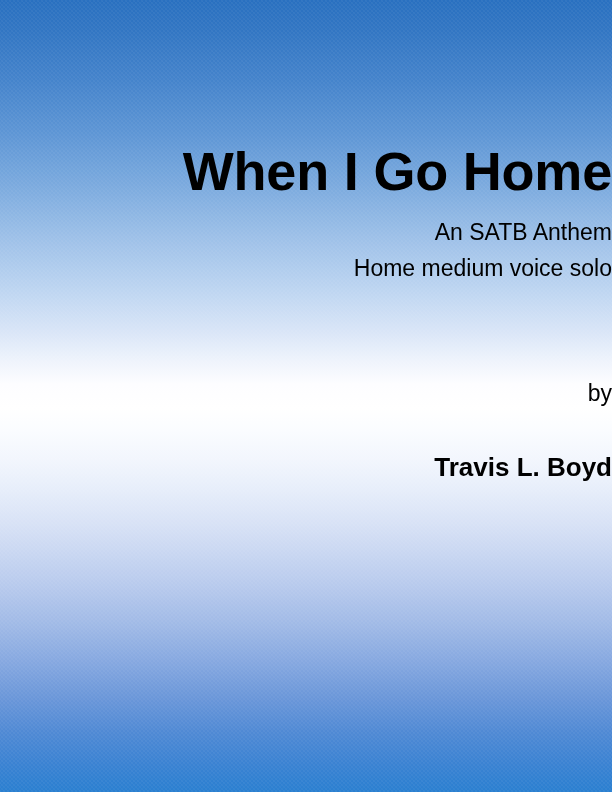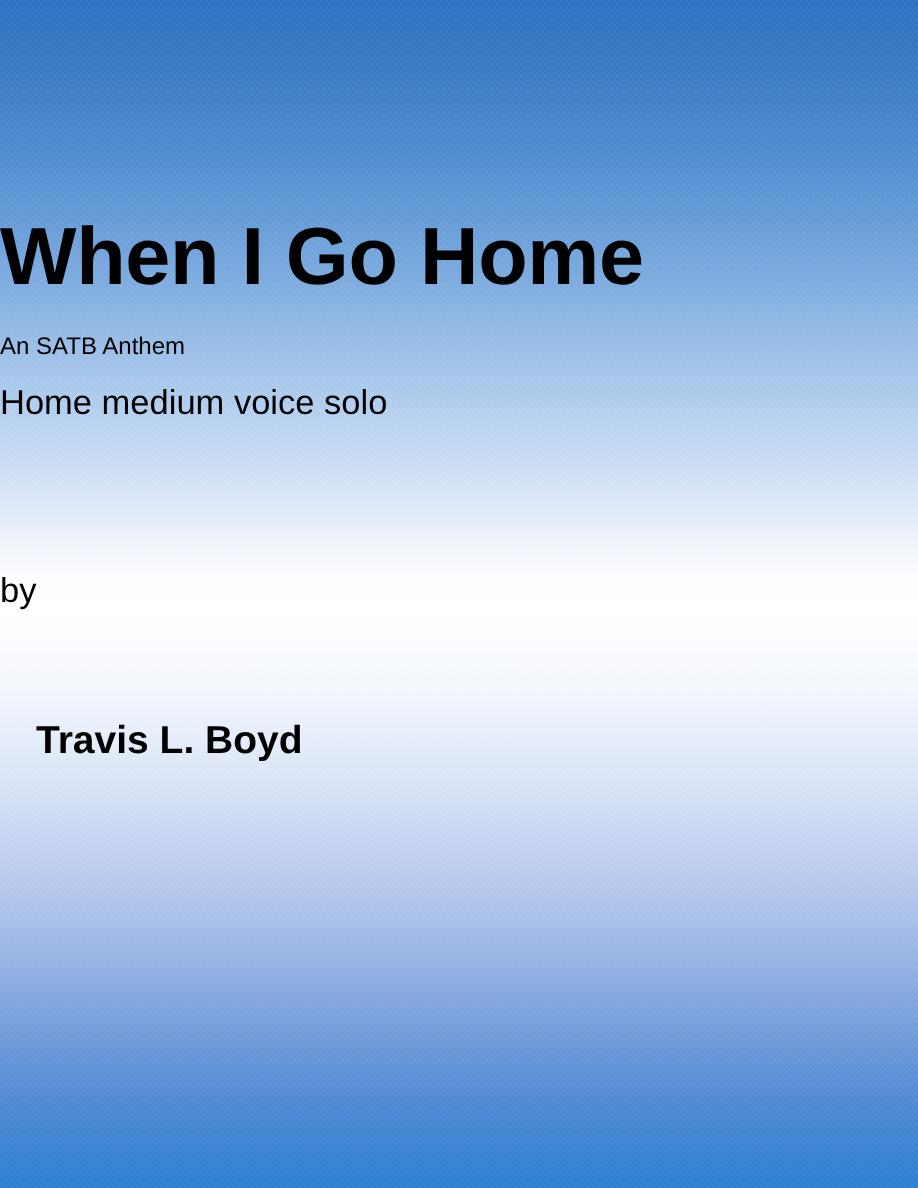--- a/index.html
+++ b/index.html
@@ -69,42 +69,42 @@
       repeating-linear-gradient(-45deg,
         rgba(255,255,255,0.7) 0px, rgba(255,255,255,0.7) 1px,
         rgba(0,0,0,0) 1px, rgba(0,0,0,0) 3px);
     background-size: 4px 4px, 4px 4px;
   }
 
   
   .content {
     position: absolute;
     inset: 0;
-    text-align: left;
+    text-align: right;
     color: #000000;
   }
 
   .title {
     position: absolute;
     top: 140px;
     left: 0;
     right: 0;
     font-size: 54px;
     font-weight: bold;
     letter-spacing: -0.2px;
     line-height: 62px;
     white-space: nowrap;
   }
 
   .subtitle-one {
     position: absolute;
     top: 218px;
     left: 0;
     right: 0;
-    font-size: 16px;
+    font-size: 23px;
     font-weight: normal;
     line-height: 28px;
     white-space: nowrap;
   }
 
   .subtitle-two {
     position: absolute;
     top: 254px;
     left: 0;
     right: 0;
@@ -120,21 +120,21 @@
     left: 0;
     right: 0;
     font-size: 23px;
     font-weight: normal;
     line-height: 28px;
     white-space: nowrap;
   }
 
   .composer {
     position: absolute;
-    top: 477px;
+    top: 451px;
     left: 0;
     right: 0;
     font-size: 26px;
     font-weight: bold;
     line-height: 32px;
     white-space: nowrap;
     margin-left: 24px;
   }
 </style>
 </head>

